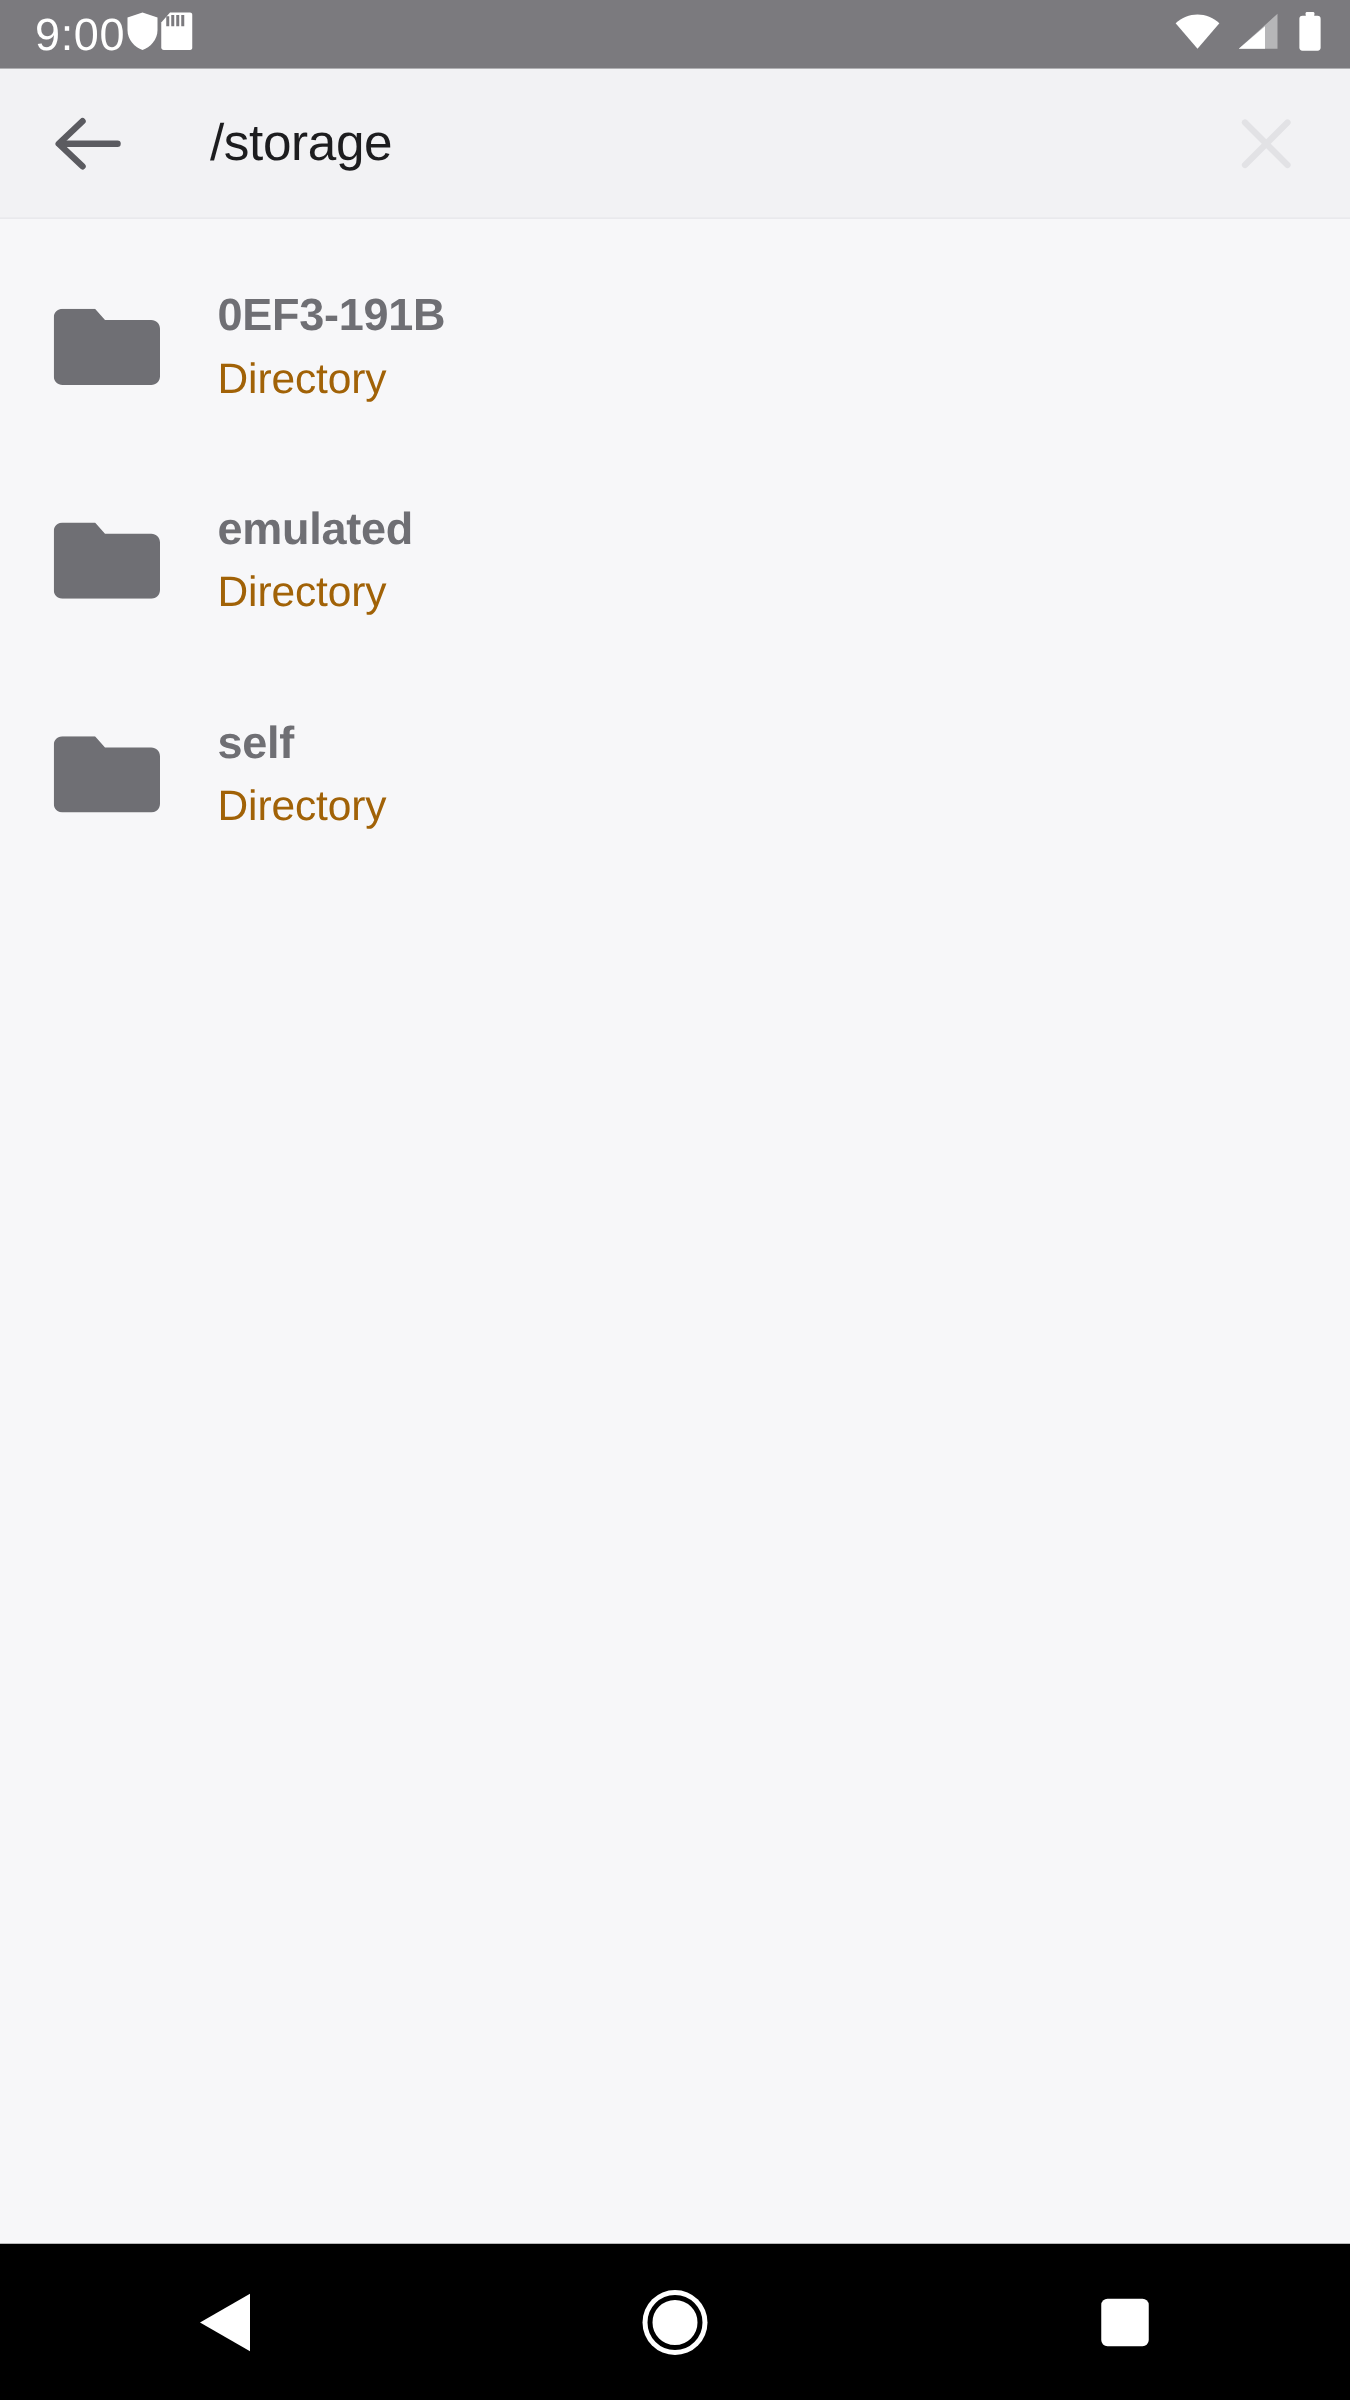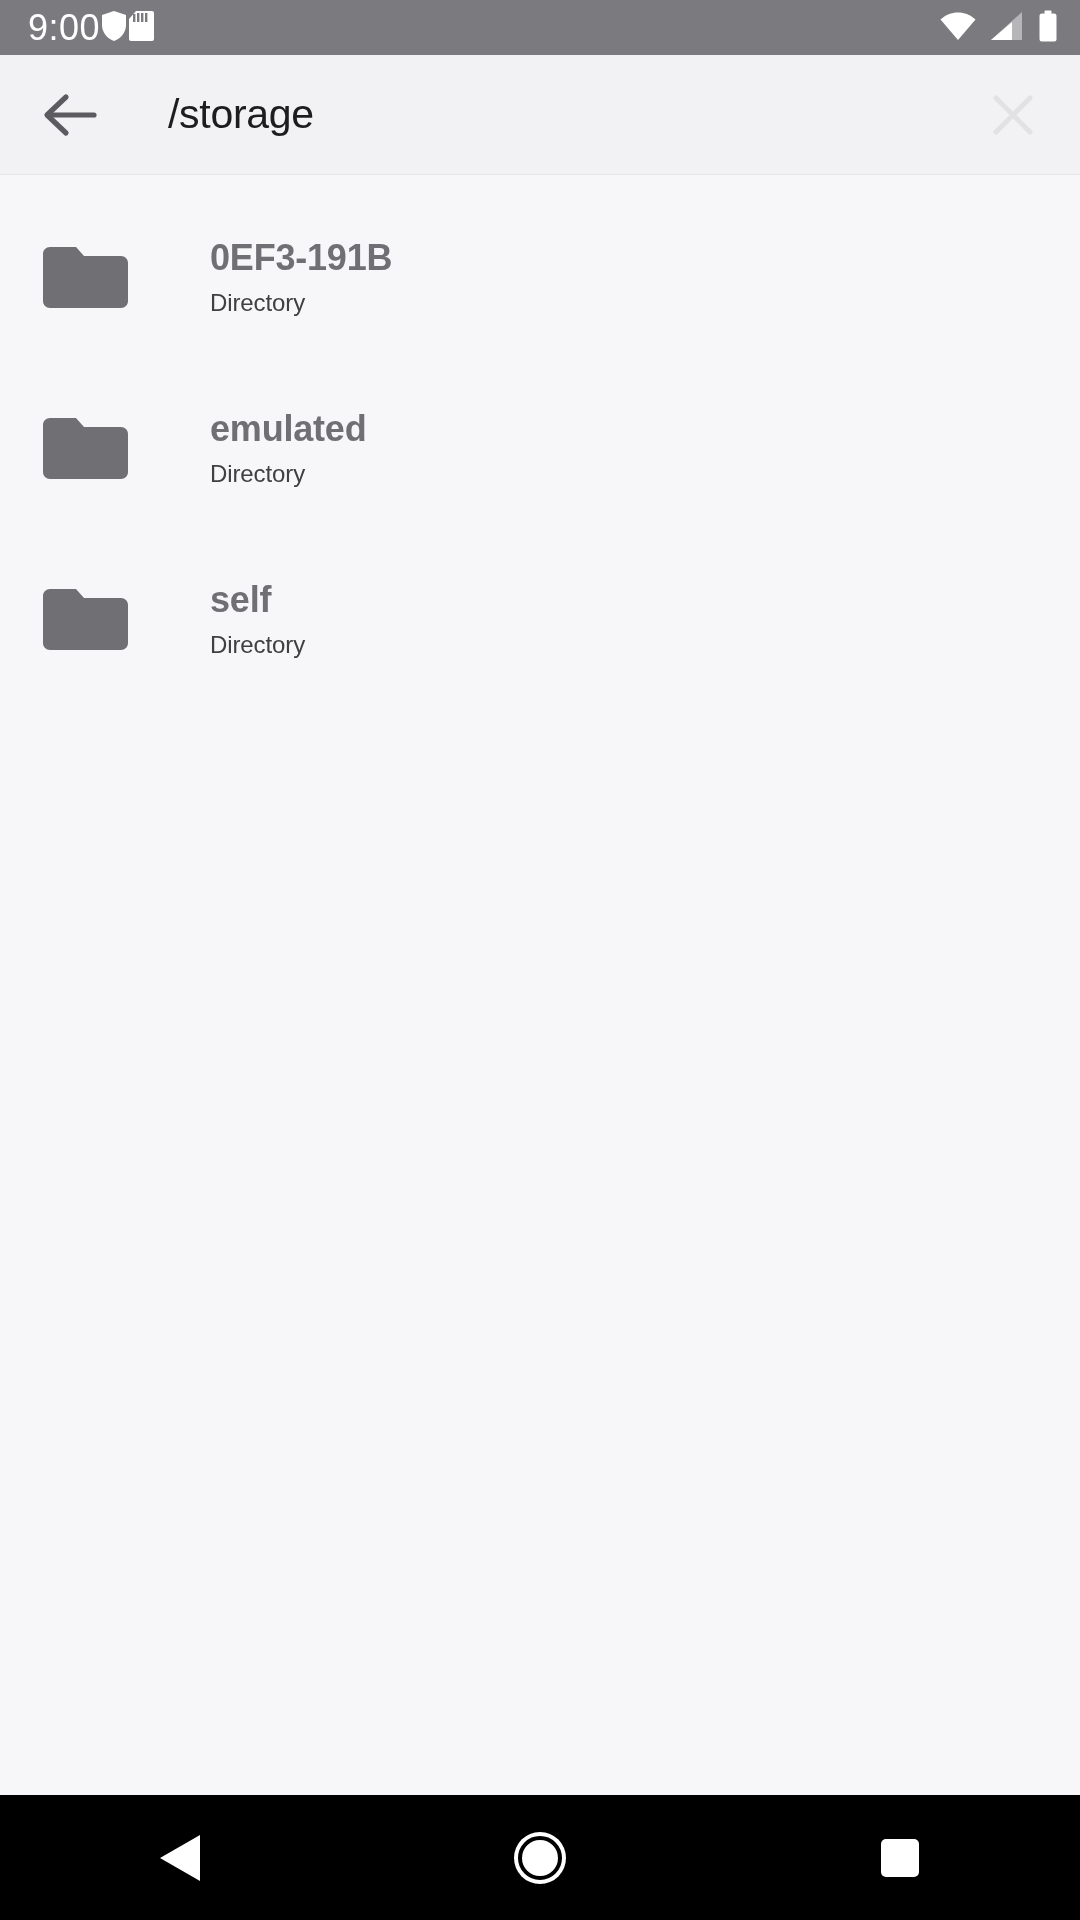--- a/index.html
+++ b/index.html
@@ -68,41 +68,40 @@
     flex:1 1 auto;
     background:#f7f7f9;
     padding-top:17px;
     overflow:hidden;
   }
   .file-row {
     height:171px;
     display:flex; align-items:center;
     padding-left:43px;
     background:transparent;
-    gap:36px;
   }
   .folder-icon {
     flex:0 0 85px;
     width:85px; height:61px;
     display:block;
   }
   .row-text {
     margin-left:46px;
     display:flex; flex-direction:column;
     justify-content:center;
   }
   .row-name {
     font-size:36px; font-weight:700;
     color:#6f6f74;
     line-height:1.18;
     letter-spacing:-0.2px;
   }
   .row-sub {
-    font-size:24px; font-weight:400;
-    color:#404040;
+    font-size:34px; font-weight:400;
+    color:#a16207;
     line-height:1.2;
     margin-top:9px;
     letter-spacing:-0.1px;
   }
 
   
   .nav-bar {
     height:125px; flex:0 0 125px;
     background:#000000;
     display:flex; align-items:center;

